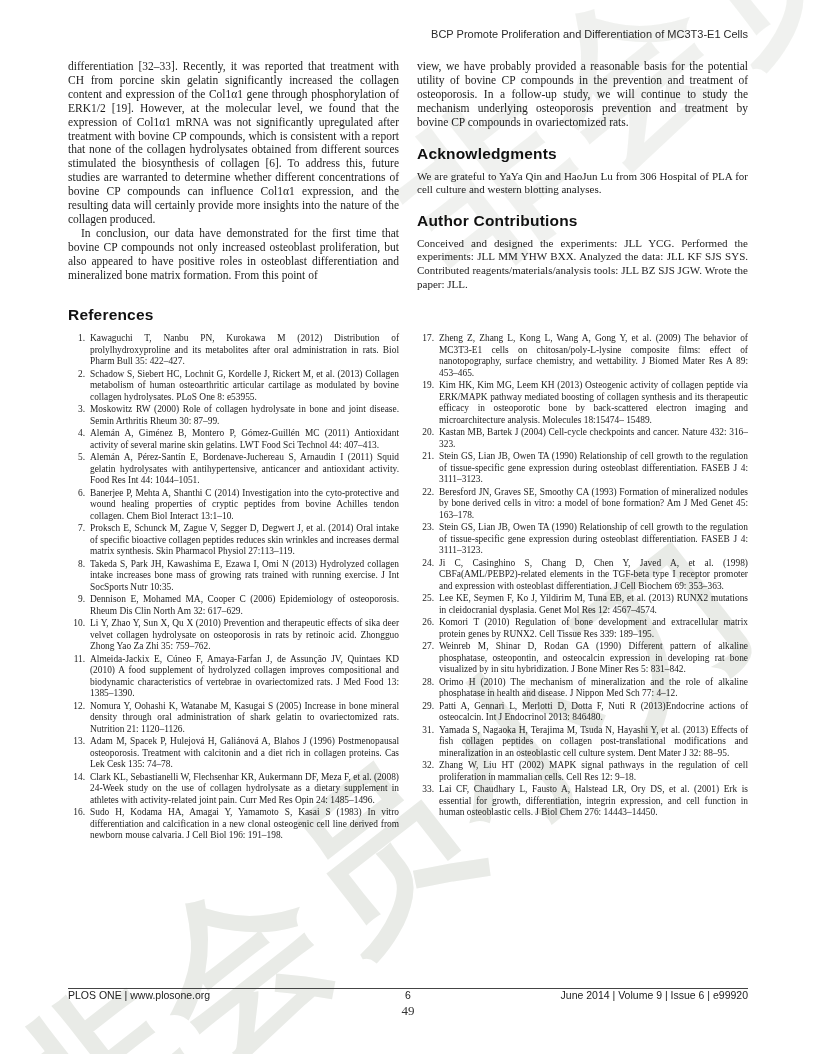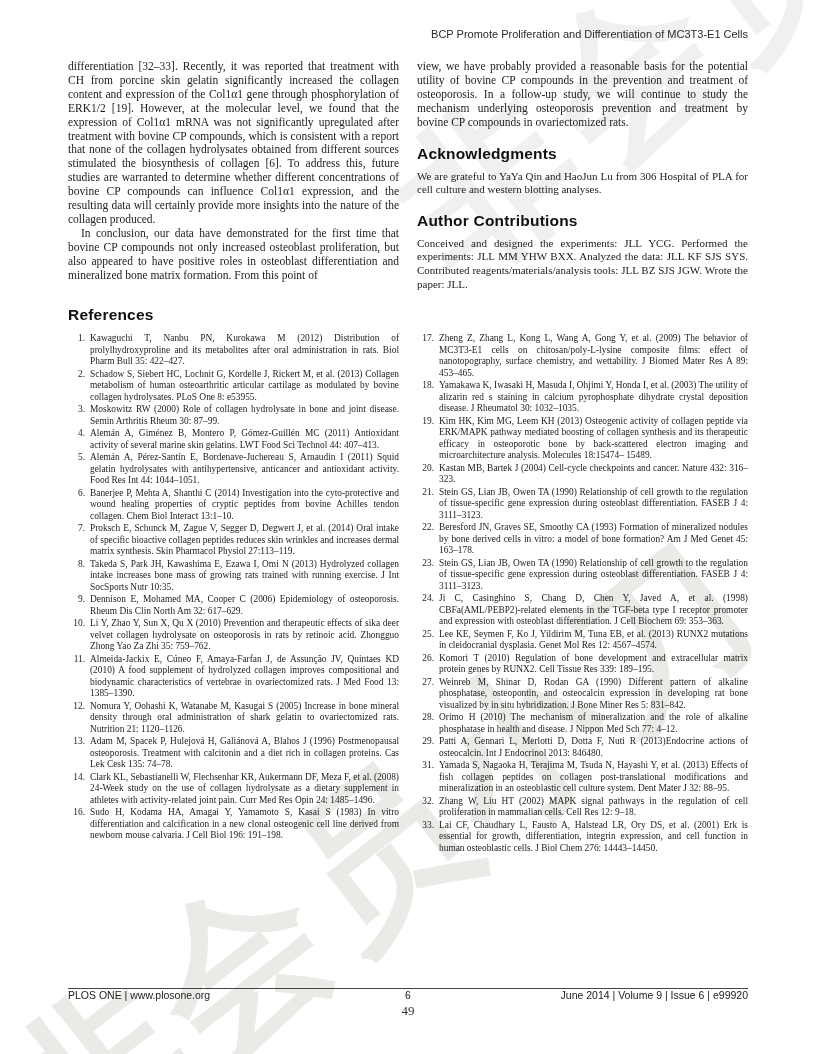--- a/index.html
+++ b/index.html
@@ -177,24 +177,20 @@
           <span class="ref-num">16.</span>
           <span class="ref-text">Sudo H, Kodama HA, Amagai Y, Yamamoto S, Kasai S (1983) In vitro differentiation and calcification in a new clonal osteogenic cell line derived from newborn mouse calvaria. J Cell Biol 196: 191–198.</span>
         </li>
         </ol>
       <ol class="ref-col">
           <li class="ref-item">
           <span class="ref-num">17.</span>
           <span class="ref-text">Zheng Z, Zhang L, Kong L, Wang A, Gong Y, et al. (2009) The behavior of MC3T3-E1 cells on chitosan/poly-L-lysine composite films: effect of nanotopography, surface chemistry, and wettability. J Biomed Mater Res A 89: 453–465.</span>
         </li>
           <li class="ref-item">
-          <span class="ref-num">18.</span>
-          <span class="ref-text">Yamakawa K, Iwasaki H, Masuda I, Ohjimi Y, Honda I, et al. (2003) The utility of alizarin red s staining in calcium pyrophosphate dihydrate crystal deposition disease. J Rheumatol 30: 1032–1035.</span>
-        </li>
-          <li class="ref-item">
           <span class="ref-num">19.</span>
           <span class="ref-text">Kim HK, Kim MG, Leem KH (2013) Osteogenic activity of collagen peptide via ERK/MAPK pathway mediated boosting of collagen synthesis and its therapeutic efficacy in osteoporotic bone by back-scattered electron imaging and microarchitecture analysis. Molecules 18:15474– 15489.</span>
         </li>
           <li class="ref-item">
           <span class="ref-num">20.</span>
           <span class="ref-text">Kastan MB, Bartek J (2004) Cell-cycle checkpoints and cancer. Nature 432: 316–323.</span>
         </li>
           <li class="ref-item">
           <span class="ref-num">21.</span>
           <span class="ref-text">Stein GS, Lian JB, Owen TA (1990) Relationship of cell growth to the regulation of tissue-specific gene expression during osteoblast differentiation. FASEB J 4: 3111–3123.</span>

